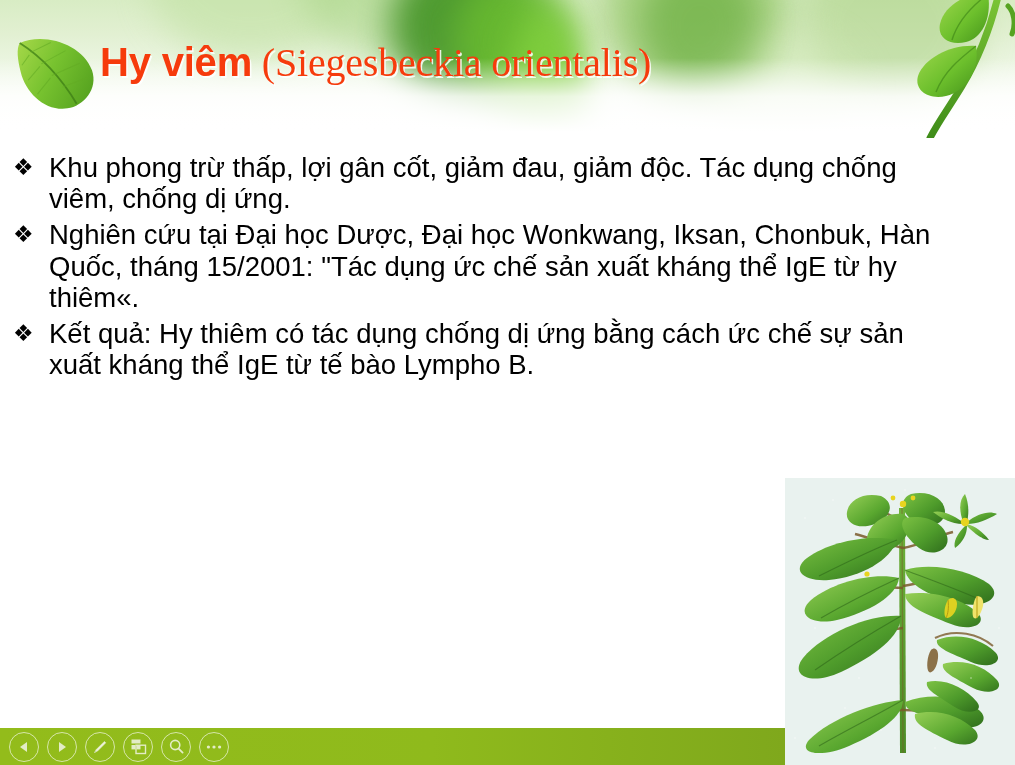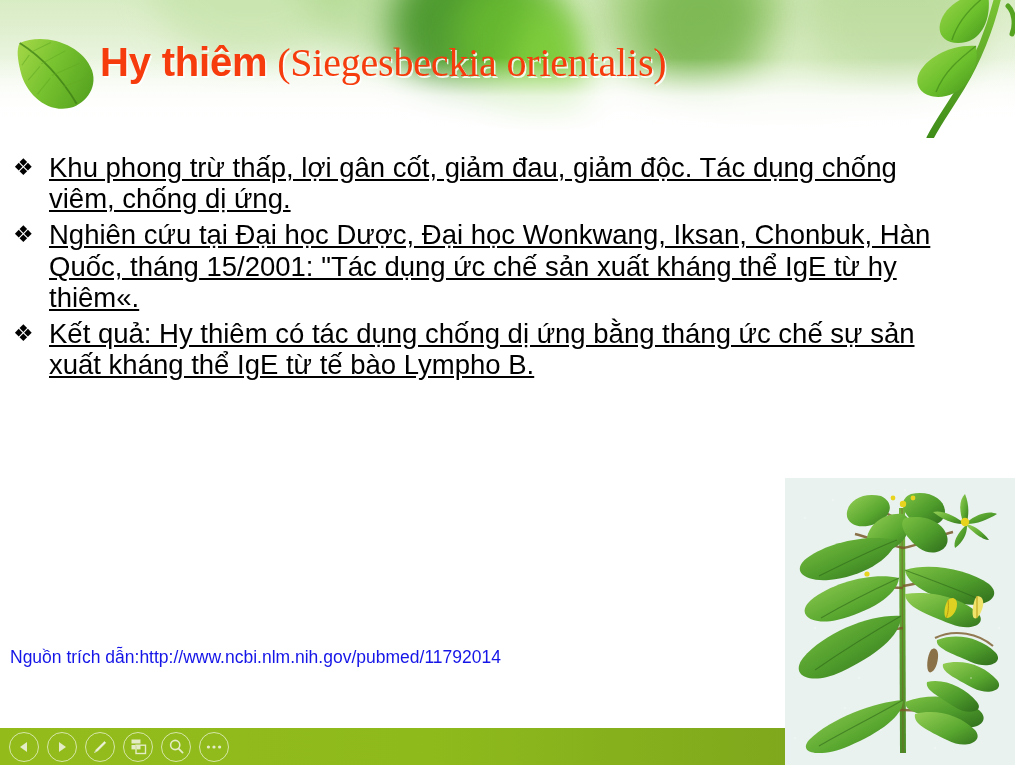--- a/index.html
+++ b/index.html
@@ -107,21 +107,20 @@
     flex: 0 0 auto;
     width: 36px;
     font-size: 23px;
     line-height: 1.33;
     text-align: left;
     padding-left: 5px;
   }
   .bullet .text {
     flex: 1 1 auto;
     padding-right: 10px;
-    text-decoration: underline;
   }
 
   
   #source {
     position: absolute;
     left: 10px;
     top: 647px;
     font-size: 17.5px;
     color: #1515e8;
     white-space: nowrap;
@@ -217,43 +216,42 @@
     </defs>
     <path d="M120 0 C112 36 100 68 82 98 C70 118 58 134 50 150" stroke="url(#lg3)" stroke-width="7" fill="none" stroke-linecap="round"></path>
     <path d="M108 6 C86 4 64 18 60 36 C57 50 70 58 86 54 C102 50 112 30 108 6 Z" fill="url(#lg2)"></path>
     <path d="M108 6 C92 18 78 32 72 52" stroke="#3c8215" stroke-width="1.4" fill="none" opacity=".6"></path>
     <path d="M96 58 C72 56 44 70 38 88 C34 102 48 112 66 108 C86 103 100 82 96 58 Z" fill="url(#lg2)"></path>
     <path d="M96 58 C78 72 64 84 56 104" stroke="#3c8215" stroke-width="1.4" fill="none" opacity=".6"></path>
     <path d="M128 18 C134 24 136 36 132 46" stroke="#56a321" stroke-width="5" fill="none" stroke-linecap="round"></path>
   </svg>
 
   <div id="title">
-    <span class="strong">Hy thiêm</span><span class="light"> (Siegesbeckia orientalis)</span>
+    <span class="strong">Hy viêm</span><span class="light"> (Siegesbeckia orientalis)</span>
   </div>
 
   <div id="body-list">
 
     <div class="bullet">
       <span class="marker">❖</span>
       <span class="text">Khu phong trừ thấp, lợi gân cốt, giảm đau, giảm độc. Tác dụng chống viêm, chống dị ứng.</span>
     </div>
 
     <div class="bullet">
       <span class="marker">❖</span>
       <span class="text">Nghiên cứu tại Đại học Dược, Đại học Wonkwang, Iksan, Chonbuk, Hàn Quốc, tháng 15/2001: "Tác dụng ức chế sản xuất kháng thể IgE từ hy thiêm«.</span>
     </div>
 
     <div class="bullet">
       <span class="marker">❖</span>
-      <span class="text">Kết quả: Hy thiêm có tác dụng chống dị ứng bằng tháng ức chế sự sản xuất kháng thể IgE từ tế bào Lympho B.</span>
+      <span class="text">Kết quả: Hy thiêm có tác dụng chống dị ứng bằng cách ức chế sự sản xuất kháng thể IgE từ tế bào Lympho B.</span>
     </div>
 
   </div>
 
-  <div id="source"><span>Nguồn trích dẫn:</span><span>http://www.ncbi.nlm.nih.gov/pubmed/11792014</span></div>
 
   <div id="plant-figure">
     <svg width="230" height="287" viewBox="0 0 230 287">
       <defs>
         <linearGradient id="lf" x1="0" y1="0" x2="1" y2="1">
           <stop offset="0%" stop-color="#7cc143"></stop>
           <stop offset="55%" stop-color="#4e9b2b"></stop>
           <stop offset="100%" stop-color="#2f6d1c"></stop>
         </linearGradient>
         <linearGradient id="lf2" x1="0" y1="0" x2="1" y2="1">

